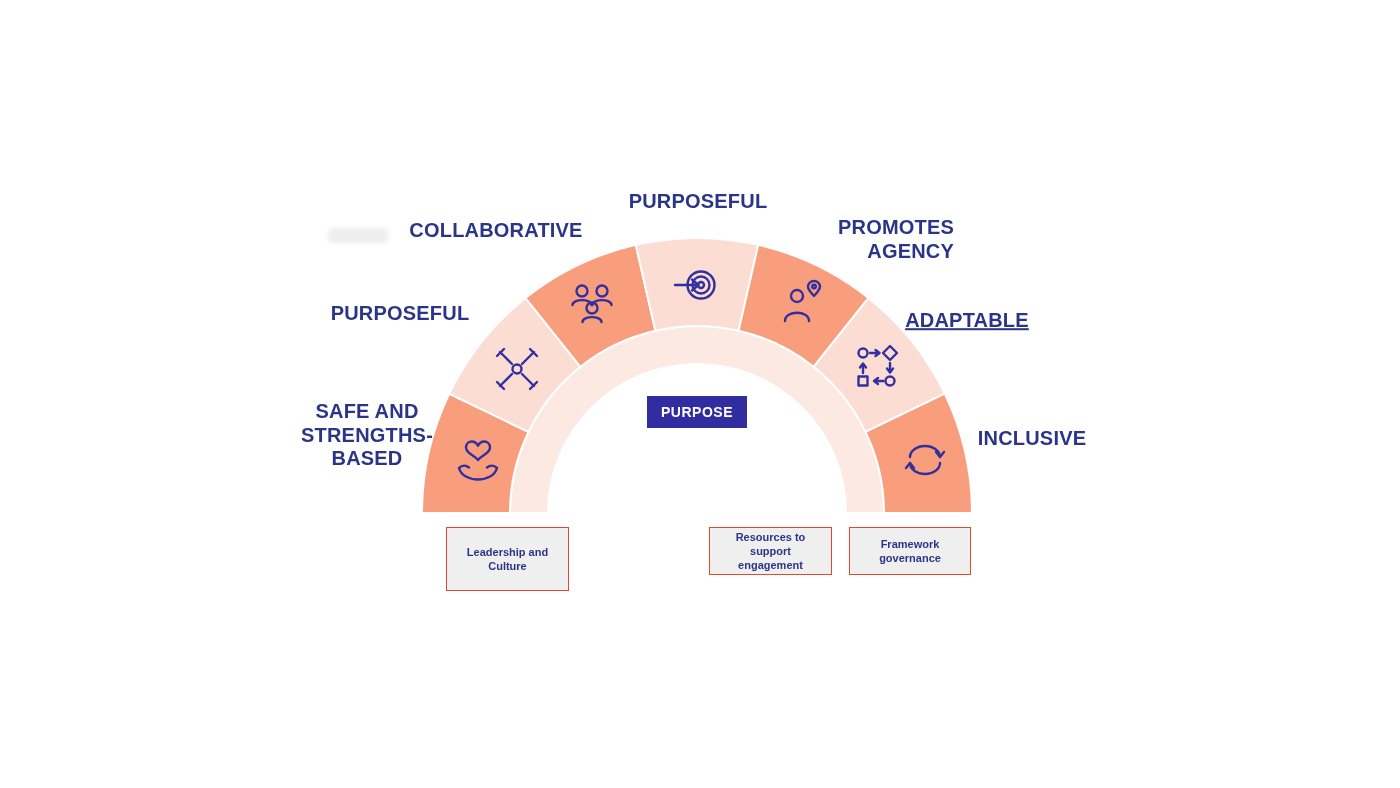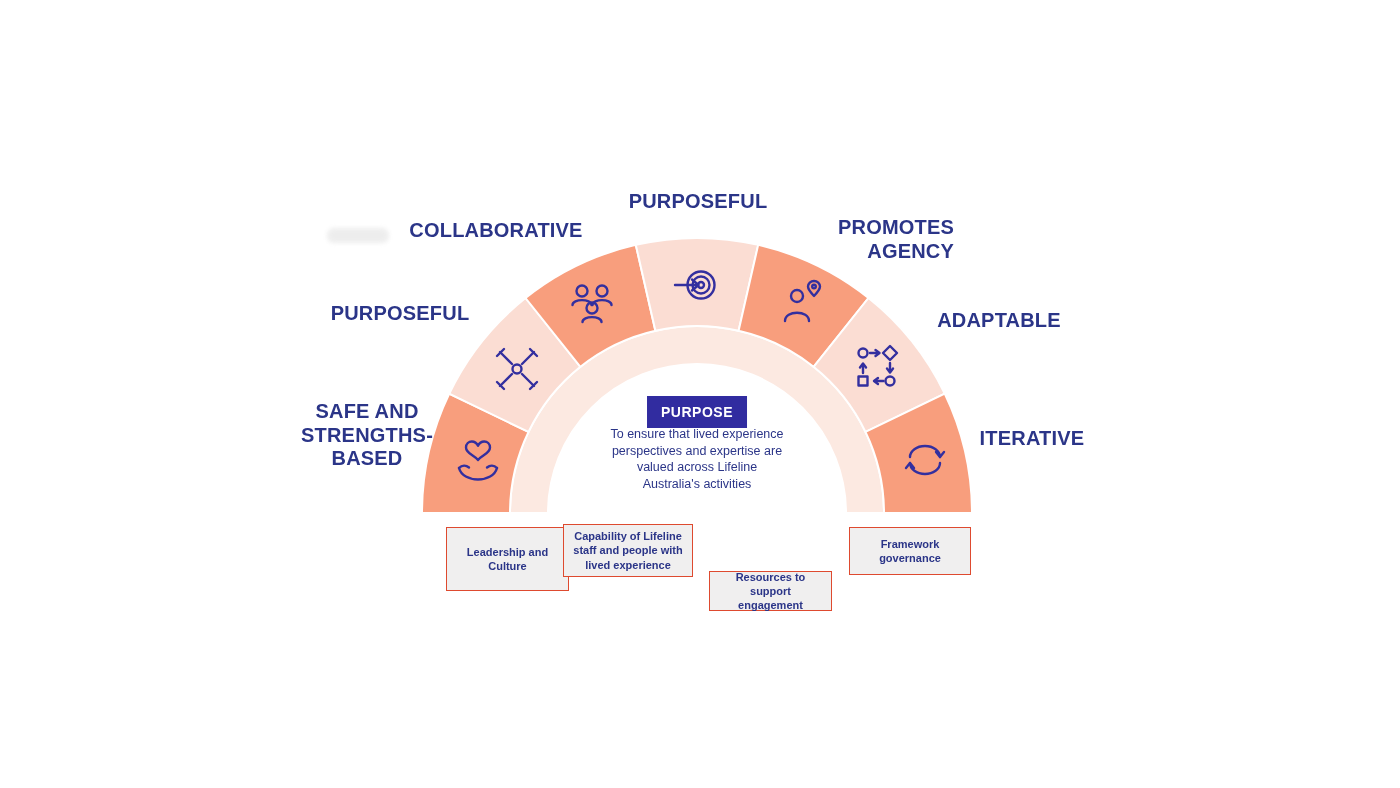--- a/index.html
+++ b/index.html
@@ -121,32 +121,25 @@
   </svg>
 
   <div class="seg-label" style="left:367px;top:435px;">SAFE AND
 STRENGTHS-
 BASED</div>
   <div class="seg-label" style="left:400px;top:314px;">PURPOSEFUL</div>
   <div class="seg-label" style="left:496px;top:231px;">COLLABORATIVE</div>
   <div class="seg-label" style="left:698px;top:202px;">PURPOSEFUL</div>
   <div class="seg-label" style="left:896px;top:240px;text-align:right;">PROMOTES
 AGENCY</div>
-  <div class="seg-label" style="left:999px;top:321px;">ADAPTABLE</div>
-  <div class="seg-label" style="left:1032px;top:439px;">ITERATIVE</div>
+  <div class="seg-label" style="left:967px;top:321px;text-decoration:underline;">ADAPTABLE</div>
+  <div class="seg-label" style="left:1032px;top:439px;">INCLUSIVE</div>
 
   <div class="purpose-badge">PURPOSE</div>
-  <div class="purpose-text">To ensure that lived experience
-perspectives and expertise are
-valued across Lifeline
-Australia's activities</div>
 
   <div class="enabler" style="left:446px;top:527px;width:123px;height:64px;">Leadership and
 Culture</div>
-  <div class="enabler" style="left:563px;top:524px;width:130px;height:53px;">Capability of Lifeline
-staff and people with
-lived experience</div>
-  <div class="enabler" style="left:709px;top:527px;width:123px;height:40px;margin-top:44px;">Resources to support
+  <div class="enabler" style="left:709px;top:527px;width:123px;height:48px;">Resources to support
 engagement</div>
   <div class="enabler" style="left:849px;top:527px;width:122px;height:48px;">Framework
 governance</div>
 
 </div>
 
 </body></html>

